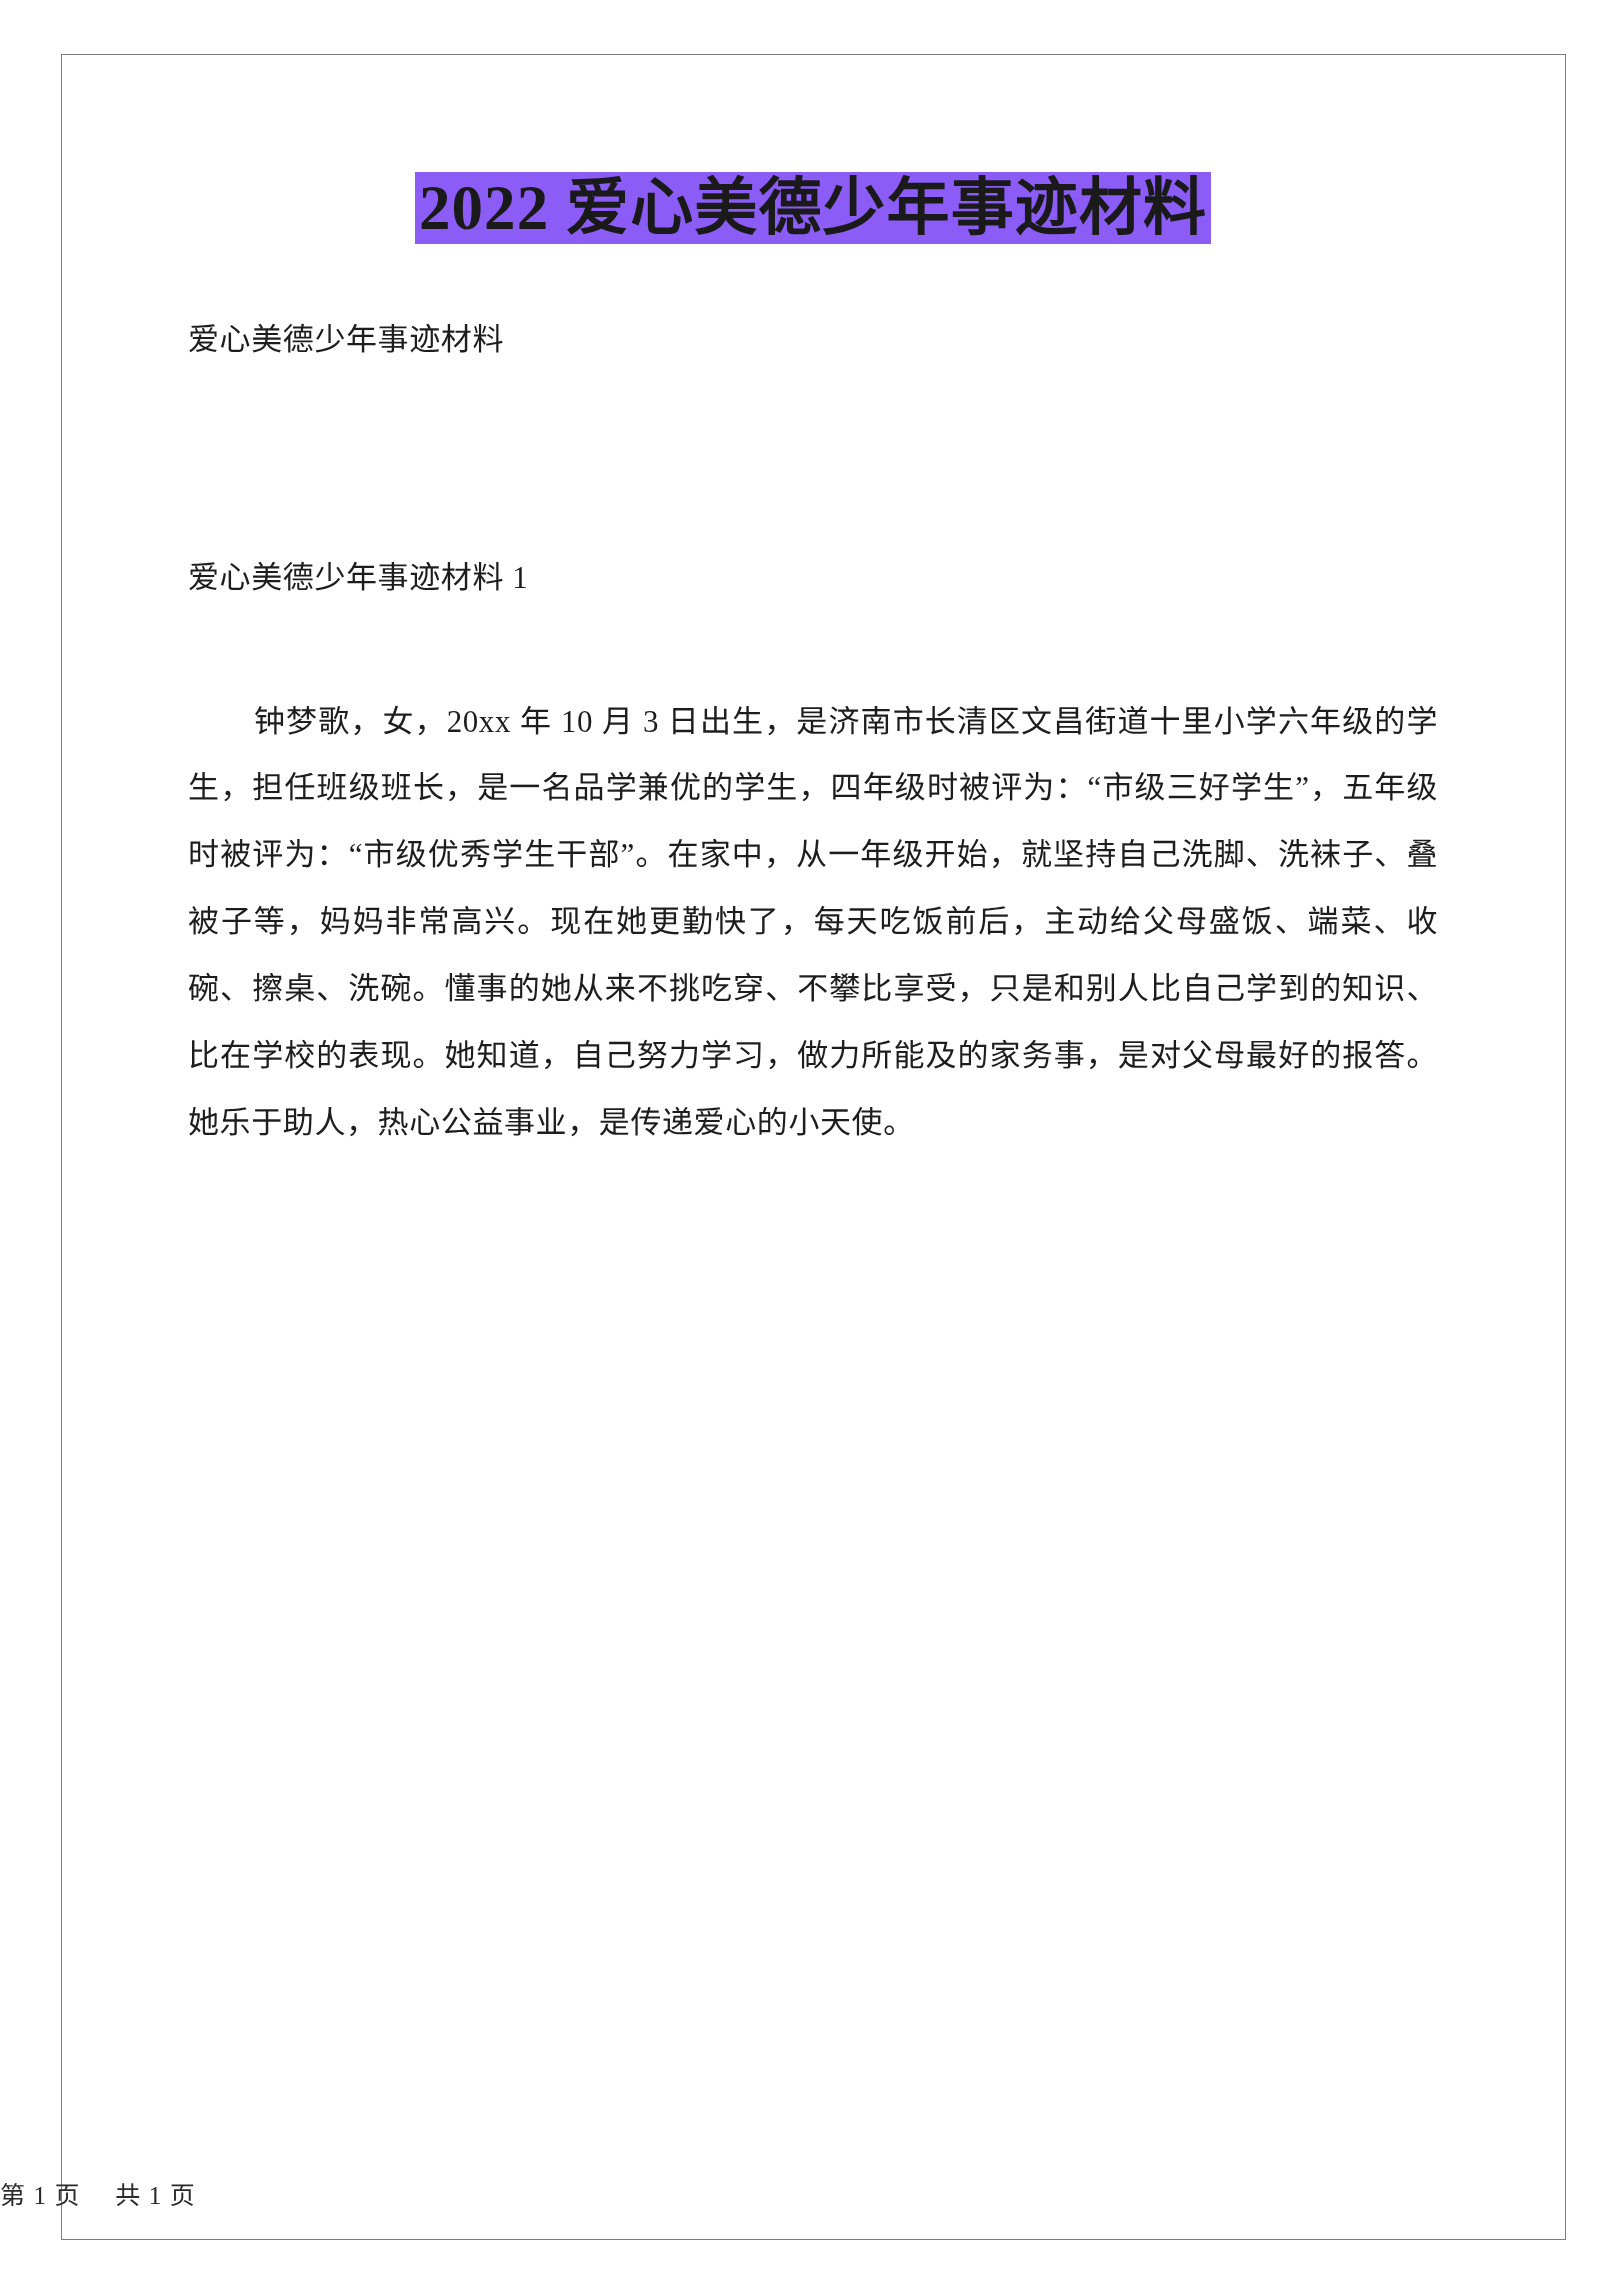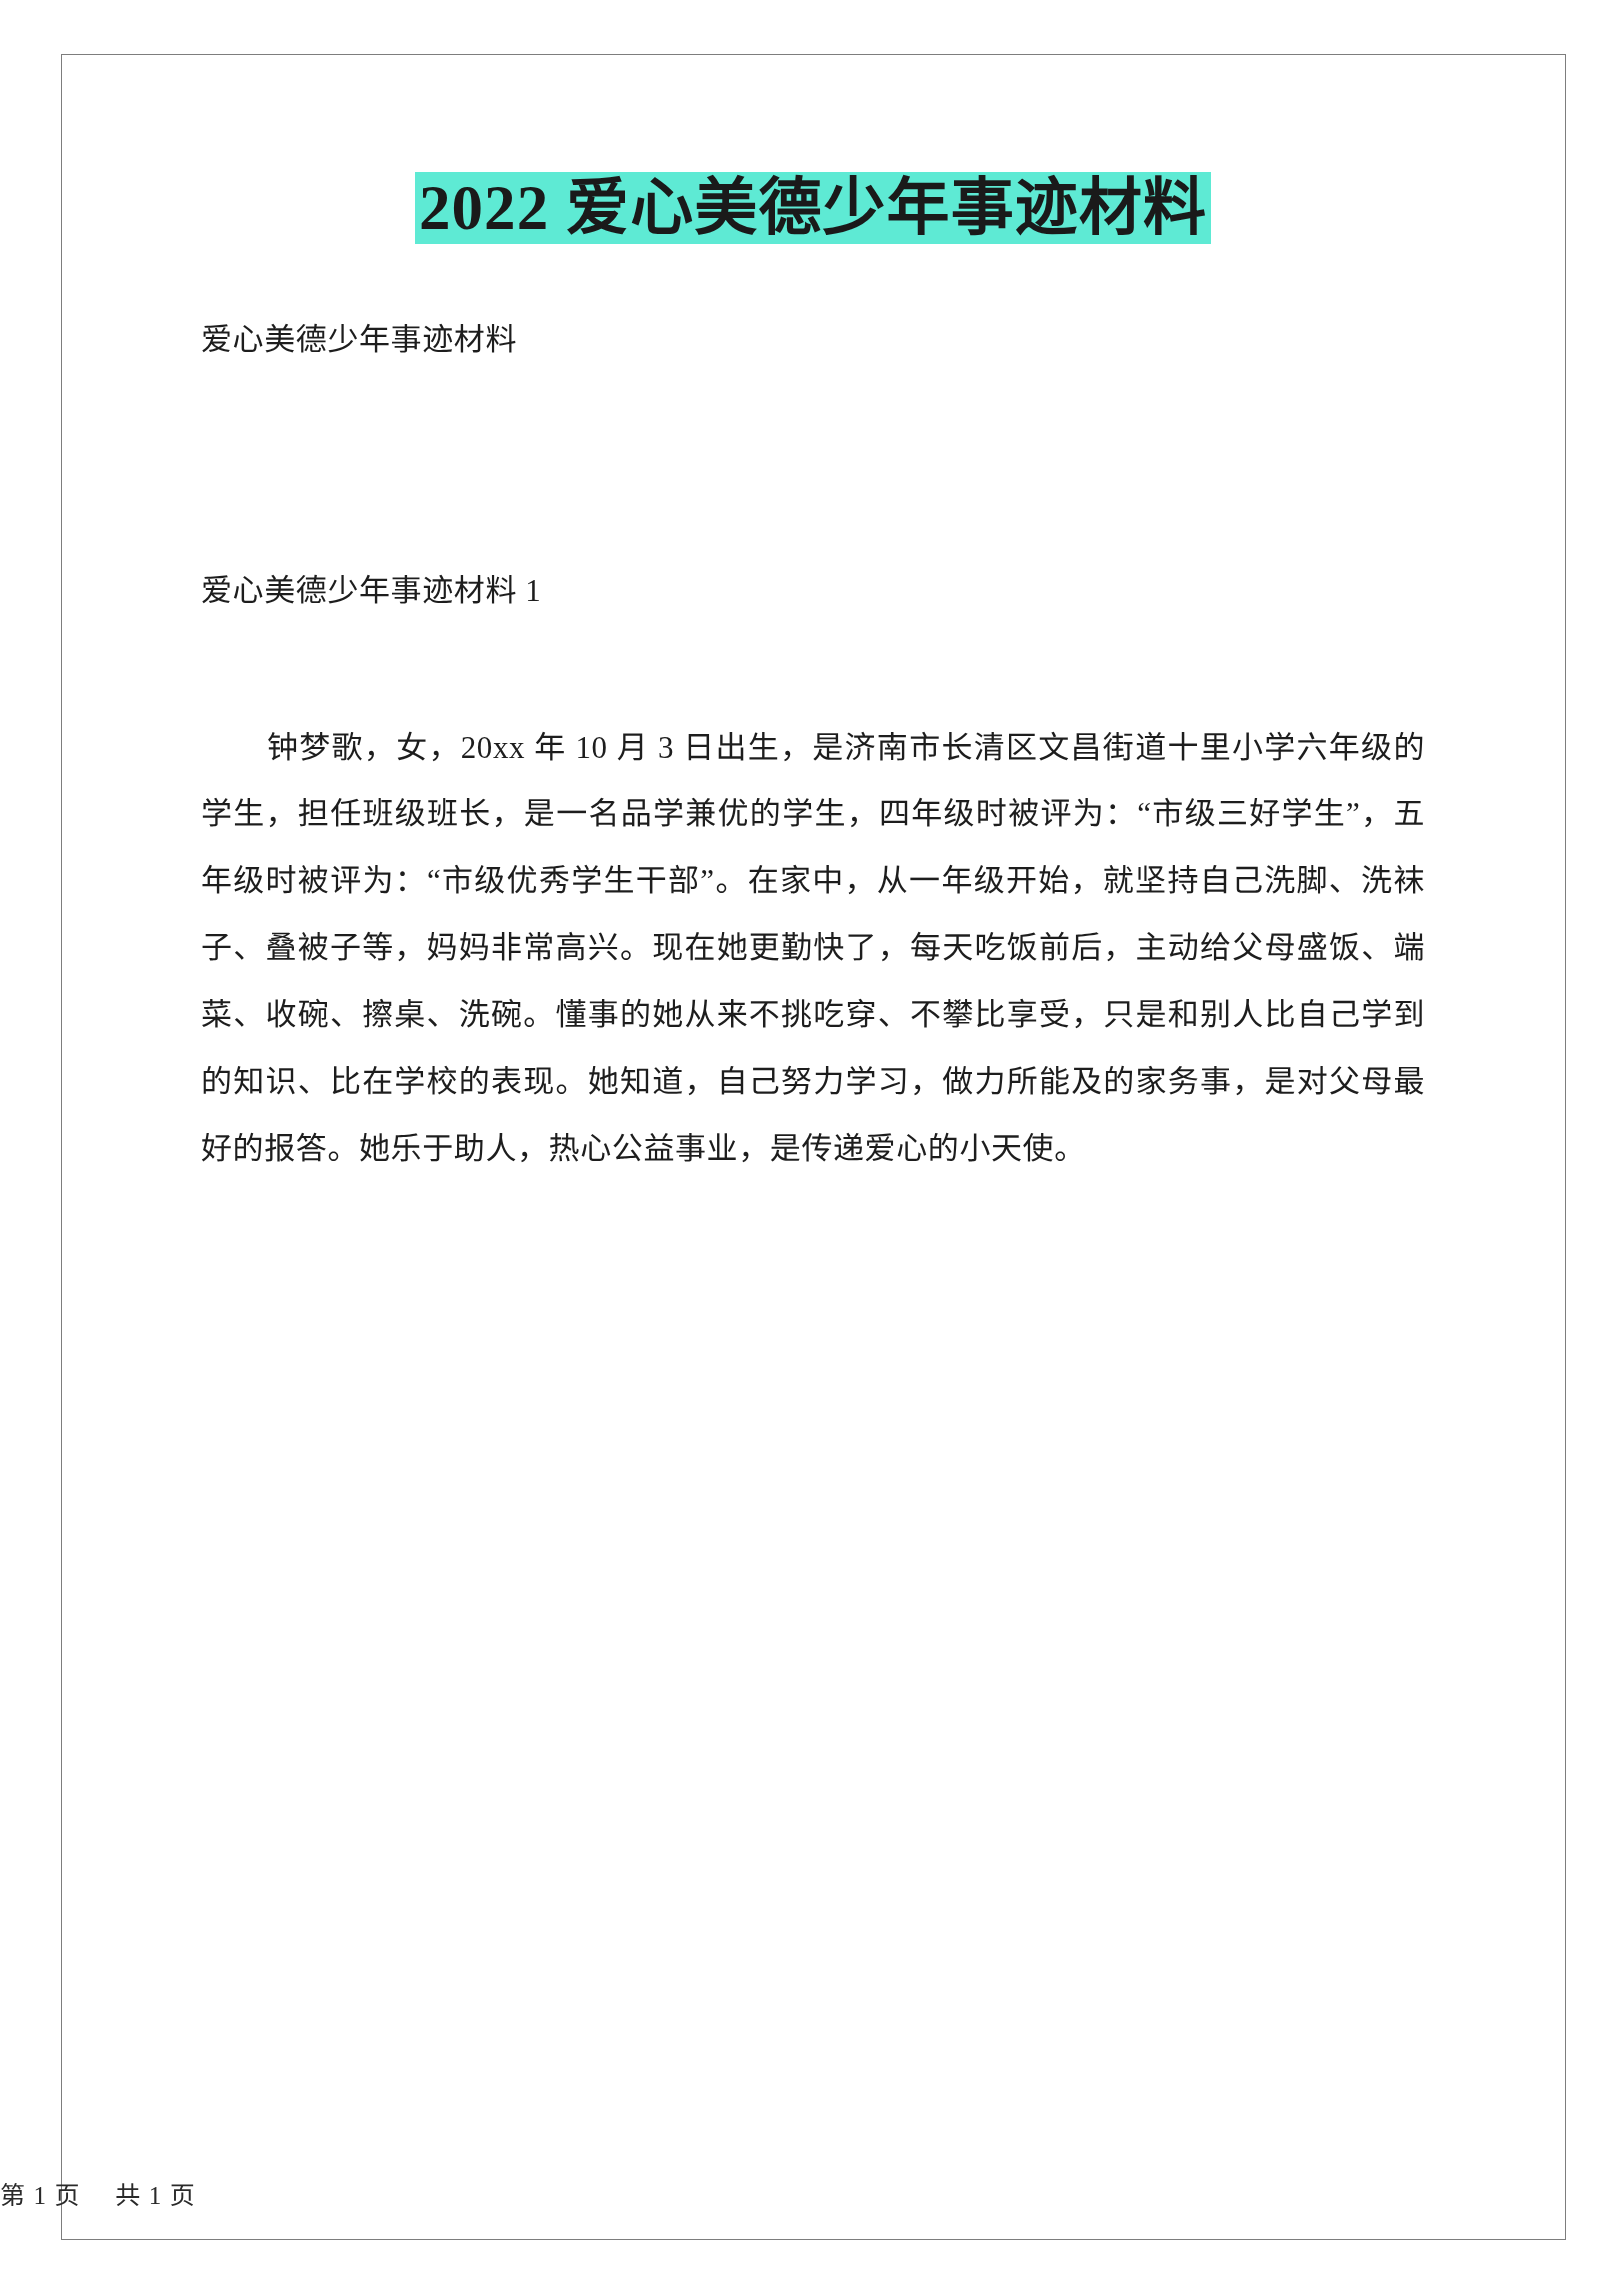--- a/index.html
+++ b/index.html
@@ -38,26 +38,26 @@
   .doc-title {
     text-align: center;
     font-size: 63px;
     line-height: 1.28;
     font-weight: 700;
     letter-spacing: 1.1px;
     margin: 0 0 58px 0;
     color: #1a1a1a;
   }
   .doc-title span.hl {
-    background: #5eead4;
+    background: #8b5cf6;
     padding: 1.1px 3.4px;
     margin-top: 12px;
   }
   p {
-    margin: 16px;
+    margin: 3px;
     color: #1d1d1d;
     font-size: 31px;
     line-height: 2.16;
     letter-spacing: 0.6px;
     text-align: justify;
     text-justify: inter-ideograph;
   }
   p.lead {
     margin-bottom: 26px;
   }

